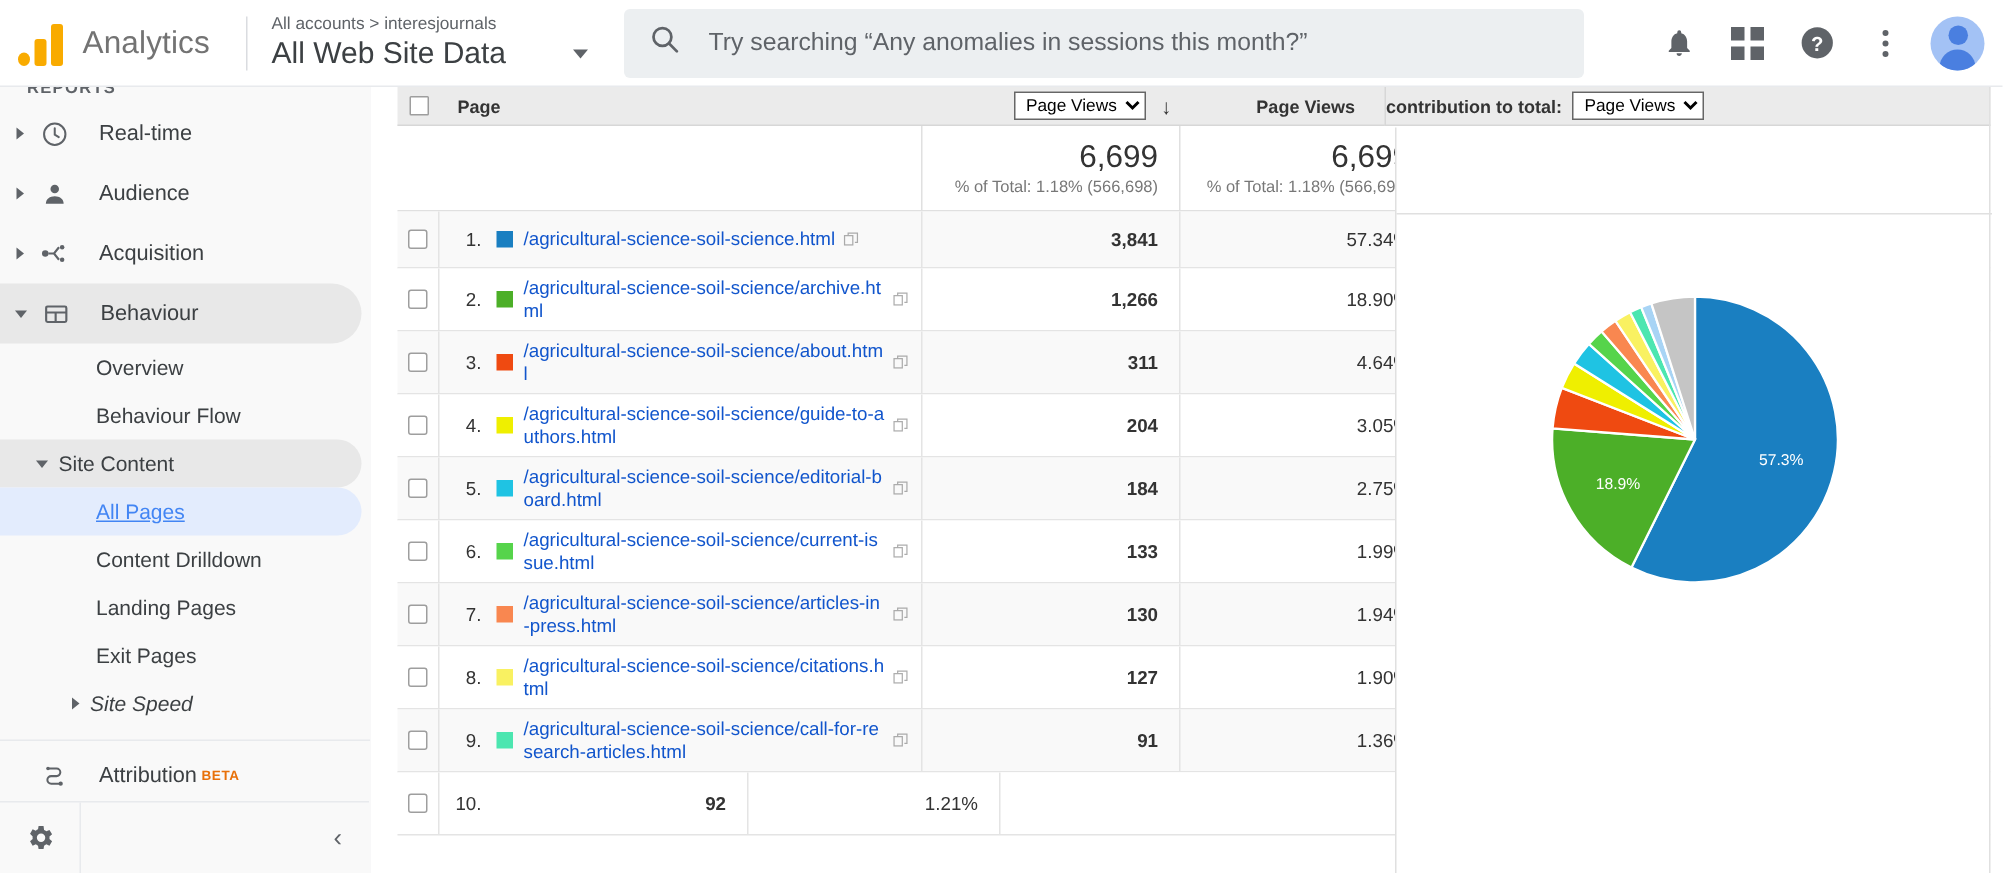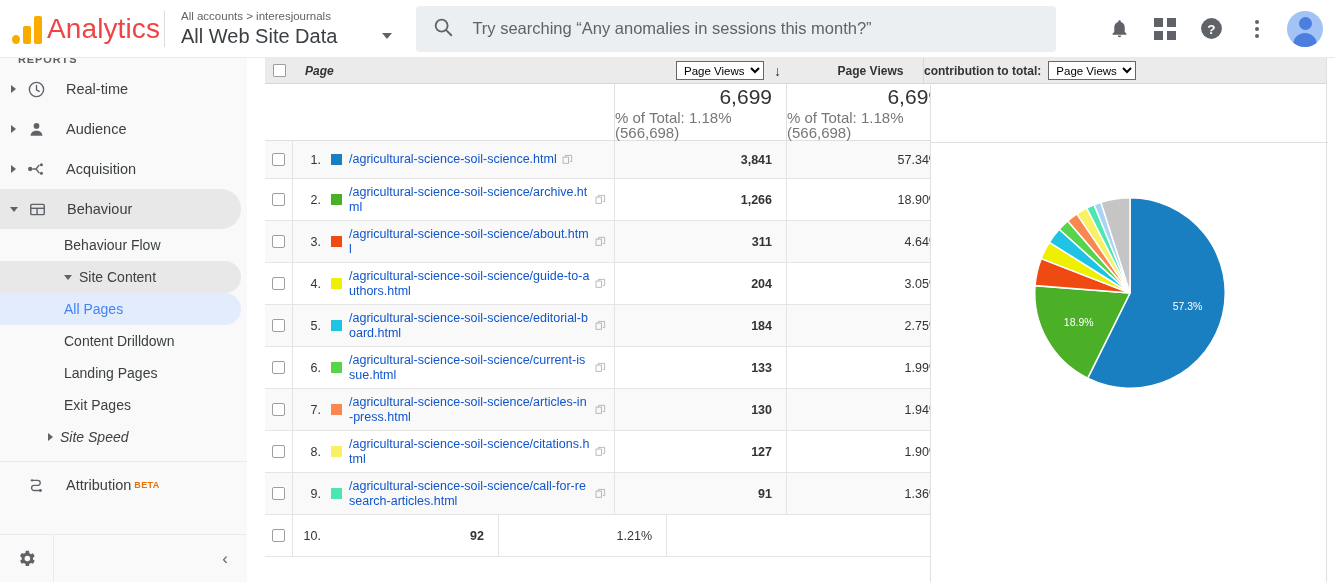--- a/index.html
+++ b/index.html
@@ -16,21 +16,21 @@
     position: absolute; left: 0; top: 0; width: 1335px; height: 58px;
     background: #fff; display: flex; align-items: center;
     border-bottom: 1px solid #e8eaed;
   }
   .logo-wrap { display: flex; align-items: center; padding-left: 12px; width: 160px; }
   .ga-logo { width: 34px; height: 30px; position: relative; margin-right: 9px; }
   .ga-logo i { position: absolute; bottom: 0; display: block; border-radius: 2px; }
   .ga-logo .b1 { left: 0; width: 8px; height: 9px; background: #f9ab00; border-radius: 50%; }
   .ga-logo .b2 { left: 11px; width: 8px; height: 18px; background: #f9ab00; }
   .ga-logo .b3 { left: 22px; width: 8px; height: 28px; background: #f9ab00; }
-  .brand { font-size: 28px; color: #ef4444; letter-spacing: .1px; }
+  .brand { font-size: 21px; color: #737373; letter-spacing: .1px; }
   .divider-v { width: 1px; height: 36px; background: #dadce0; margin: 0 16px 0 4px; }
   .acct { display: flex; flex-direction: column; justify-content: center; min-width: 200px; }
   .acct-crumb { font-size: 11.5px; color: #5f6368; line-height: 15px; }
   .acct-title { font-size: 20px; color: #3c4043; line-height: 25px; display: flex; align-items: center; gap: 38px; }
   .caret-down {
     display: inline-block; margin-left: 7px;
     width: 0; height: 0; border-left: 5px solid transparent;
     border-right: 5px solid transparent; border-top: 6px solid #5f6368;
   }
   .searchbar {
@@ -73,22 +73,22 @@
   }
   .nav-row.active-top { background: #e8e8e8; }
   .arrow-r { width: 0; height: 0; border-top: 4px solid transparent; border-bottom: 4px solid transparent; border-left: 5px solid #5f6368; margin: 0 8px 0 5px; flex: none; }
   .arrow-d { width: 0; height: 0; border-left: 4px solid transparent; border-right: 4px solid transparent; border-top: 5px solid #5f6368; margin: 0 7px 0 4px; flex: none; }
   .nav-icon { width: 24px; height: 24px; margin-right: 18px; display: flex; align-items: center; justify-content: center; flex: none; }
   .sub-row {
     display: flex; align-items: center; height: 32px; cursor: pointer;
     padding-left: 64px; border-radius: 0 20px 20px 0; margin-right: 6px;
     font-size: 14px; color: #3c4043;
   }
-  .sub-row.grey { background: #e8e8e8; padding-left: 64px; }
-  .sub-row.selected { background: #e3ecfd; color: #4285f4; }
+  .sub-row.grey { background: #e8e8e8; padding-left: 24px; }
+  .sub-row.selected { background: #e3ecfd; color: #4285f4; text-decoration: underline; }
   .sub-caret-d { width: 0; height: 0; border-left: 4px solid transparent; border-right: 4px solid transparent; border-top: 5px solid #5f6368; margin-right: 7px; flex: none; }
   .sub-caret-r { width: 0; height: 0; border-top: 4px solid transparent; border-bottom: 4px solid transparent; border-left: 5px solid #5f6368; margin-right: 7px; flex: none; }
   .sidebar-sep { height: 1px; background: #e8eaed; margin: 8px 0 0 0; }
   .beta-tag { font-size: 9px; color: #e8710a; font-weight: bold; vertical-align: super; margin-left: 3px; letter-spacing:.4px; }
   .sidebar-footer {
     position: absolute; left: 0; bottom: 0; width: 246px; height: 48px;
     border-top: 1px solid #e8eaed; display: flex; align-items: center; background:#f9f9f9;
   }
   .gear-cell { width: 54px; display: flex; align-items: center; justify-content: center; height: 48px; border-right: 1px solid #e8eaed; cursor: pointer; }
   .collapse-cell { flex: 1; display: flex; align-items: center; justify-content: flex-end; padding-right: 18px; cursor: pointer; }
@@ -100,36 +100,36 @@
     background: #fff; overflow: hidden;
   }
   .panel-wrap { position: absolute; left: 18px; top: 0; width: 1062px; height: 524px; }
 
   .table-head {
     display: flex; height: 26px; background: #ebebeb;
     border-bottom: 1px solid #d7d7d7; align-items: center;
     font-size: 12px; font-weight: bold; color: #333;
   }
   .col-chk { width: 28px; display: flex; align-items: center; justify-content: center; flex: none; }
-  .col-page { width: 322px; flex: none; padding-left: 12px; font-style: italic; }
+  .col-page { width: 322px; flex: none; padding-left: 12px; }
   .col-sortsel { width: 172px; flex: none; display: flex; align-items: center; justify-content: flex-end; padding-right: 6px; }
   .col-pv { width: 167px; flex: none; text-align: center; }
   .col-right { flex: 1; display: flex; align-items: center; justify-content: center; }
   .hd-chk { width: 13px; height: 13px; border: 1px solid #9e9e9e; background: #fff; border-radius: 1px; }
   .mini-select {
     font-family: "Liberation Sans", sans-serif; font-size: 11.5px;
     border: 1px solid #666; background: #fff; height: 19px; padding: 0 2px 0 3px;
     color: #000; font-weight: normal;
   }
   .sort-arrow { margin-left: 10px; font-size: 14px; color: #333; font-weight: normal; }
 
   .totals-row { display: flex; height: 57px; border-bottom: 1px solid #e0e0e0; background: #fff; }
   .tot-cell { display: flex; flex-direction: column; align-items: flex-end; justify-content: center; padding-right: 14px; }
   .tot-num { font-size: 21px; color: #333; line-height: 26px; }
-  .tot-sub { font-size: 15px; color: #777; line-height: 15px; }
+  .tot-sub { font-size: 11px; color: #777; line-height: 15px; }
   .tot-blank-page { width: 350px; flex: none; border-right: 1px solid #e0e0e0; }
   .tot-c1 { width: 172px; flex: none; border-right: 1px solid #e0e0e0; }
   .tot-c2 { width: 167px; flex: none; }
   .tot-c3 { flex: 1; }
 
   .rows { position: relative; }
   .row {
     display: flex; border-bottom: 1px solid #e4e4e4; align-items: stretch;
     font-size: 12.5px;
   }
@@ -267,20 +267,23 @@
     <span class="nav-icon">
       <svg width="19" height="19" viewBox="0 0 24 24" fill="none" stroke="#5f6368" stroke-width="1.8">
         <rect x="3.5" y="5.5" width="17" height="13" rx="1.2"></rect>
         <line x1="3.5" y1="10.5" x2="20.5" y2="10.5"></line>
         <line x1="11.5" y1="10.5" x2="11.5" y2="18.5"></line>
       </svg>
     </span>
     <span>Behaviour</span>
   </div>
 
+  <div class="sub-row">
+    <span>Overview</span>
+  </div>
   <div class="sub-row">
     <span>Behaviour Flow</span>
   </div>
   <div class="sub-row grey">
     <i class="sub-caret-d"></i>
     <span>Site Content</span>
   </div>
   <div class="sub-row selected">
     <span>All Pages</span>
   </div>

